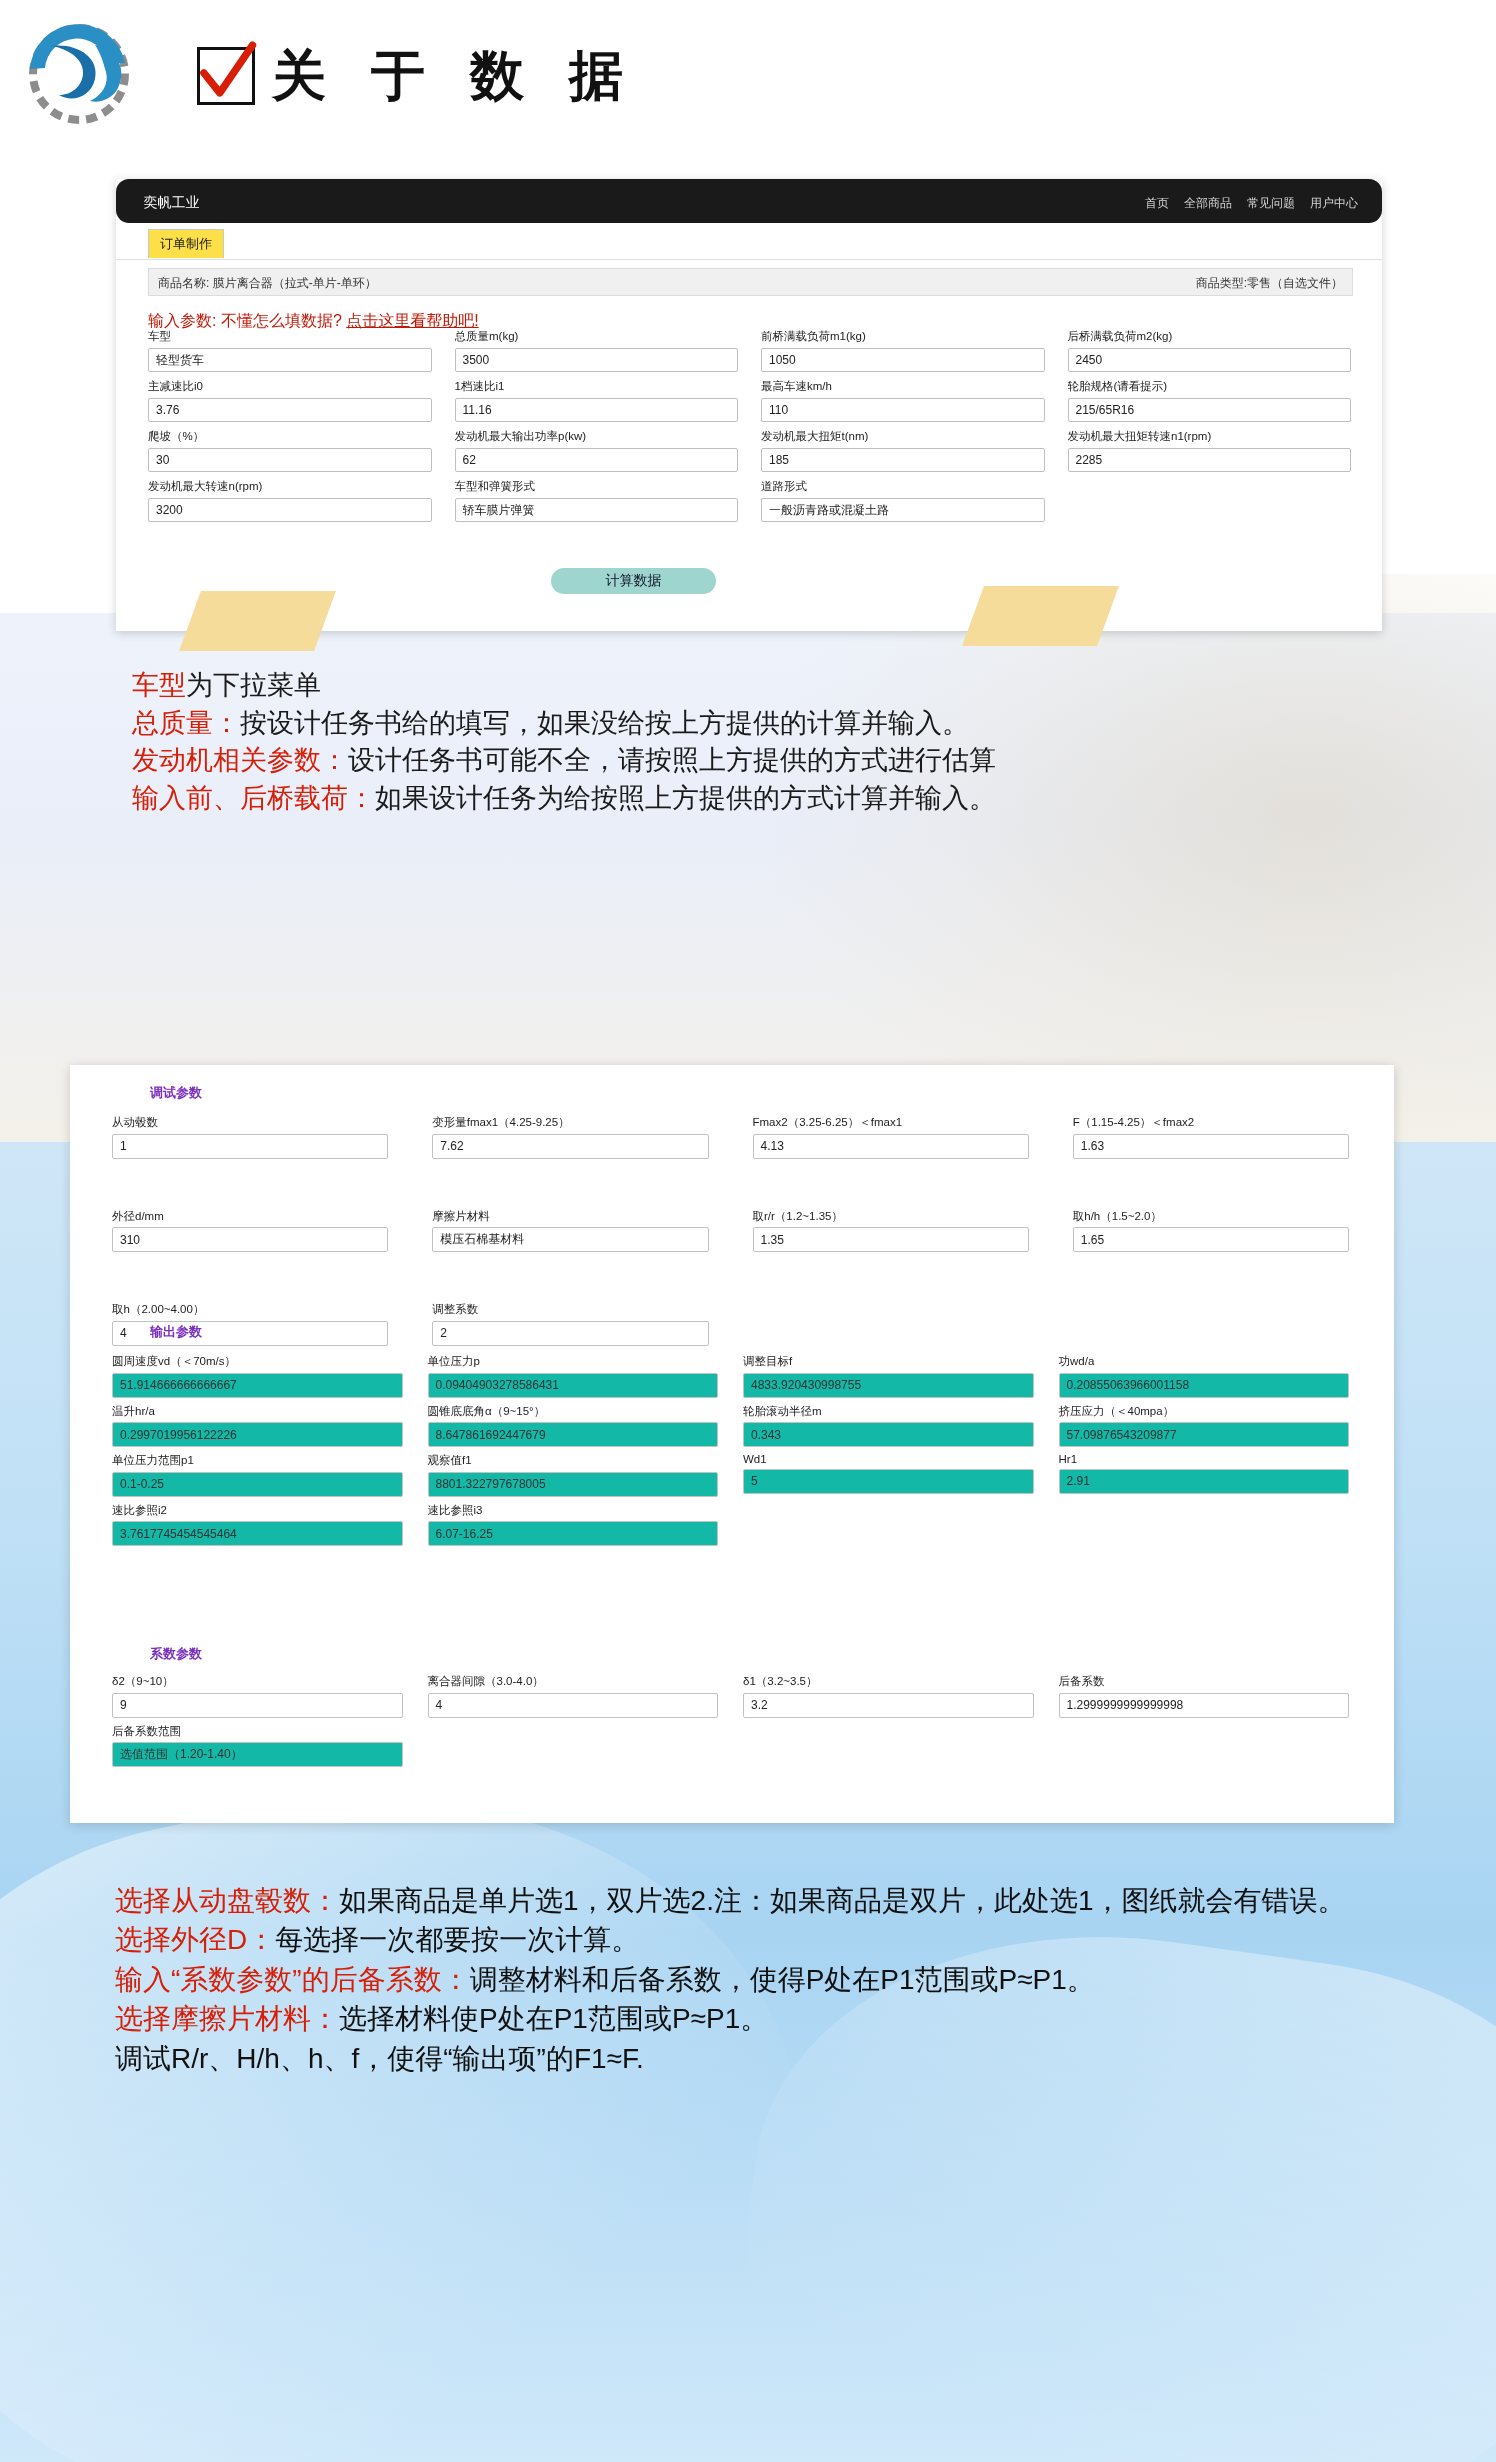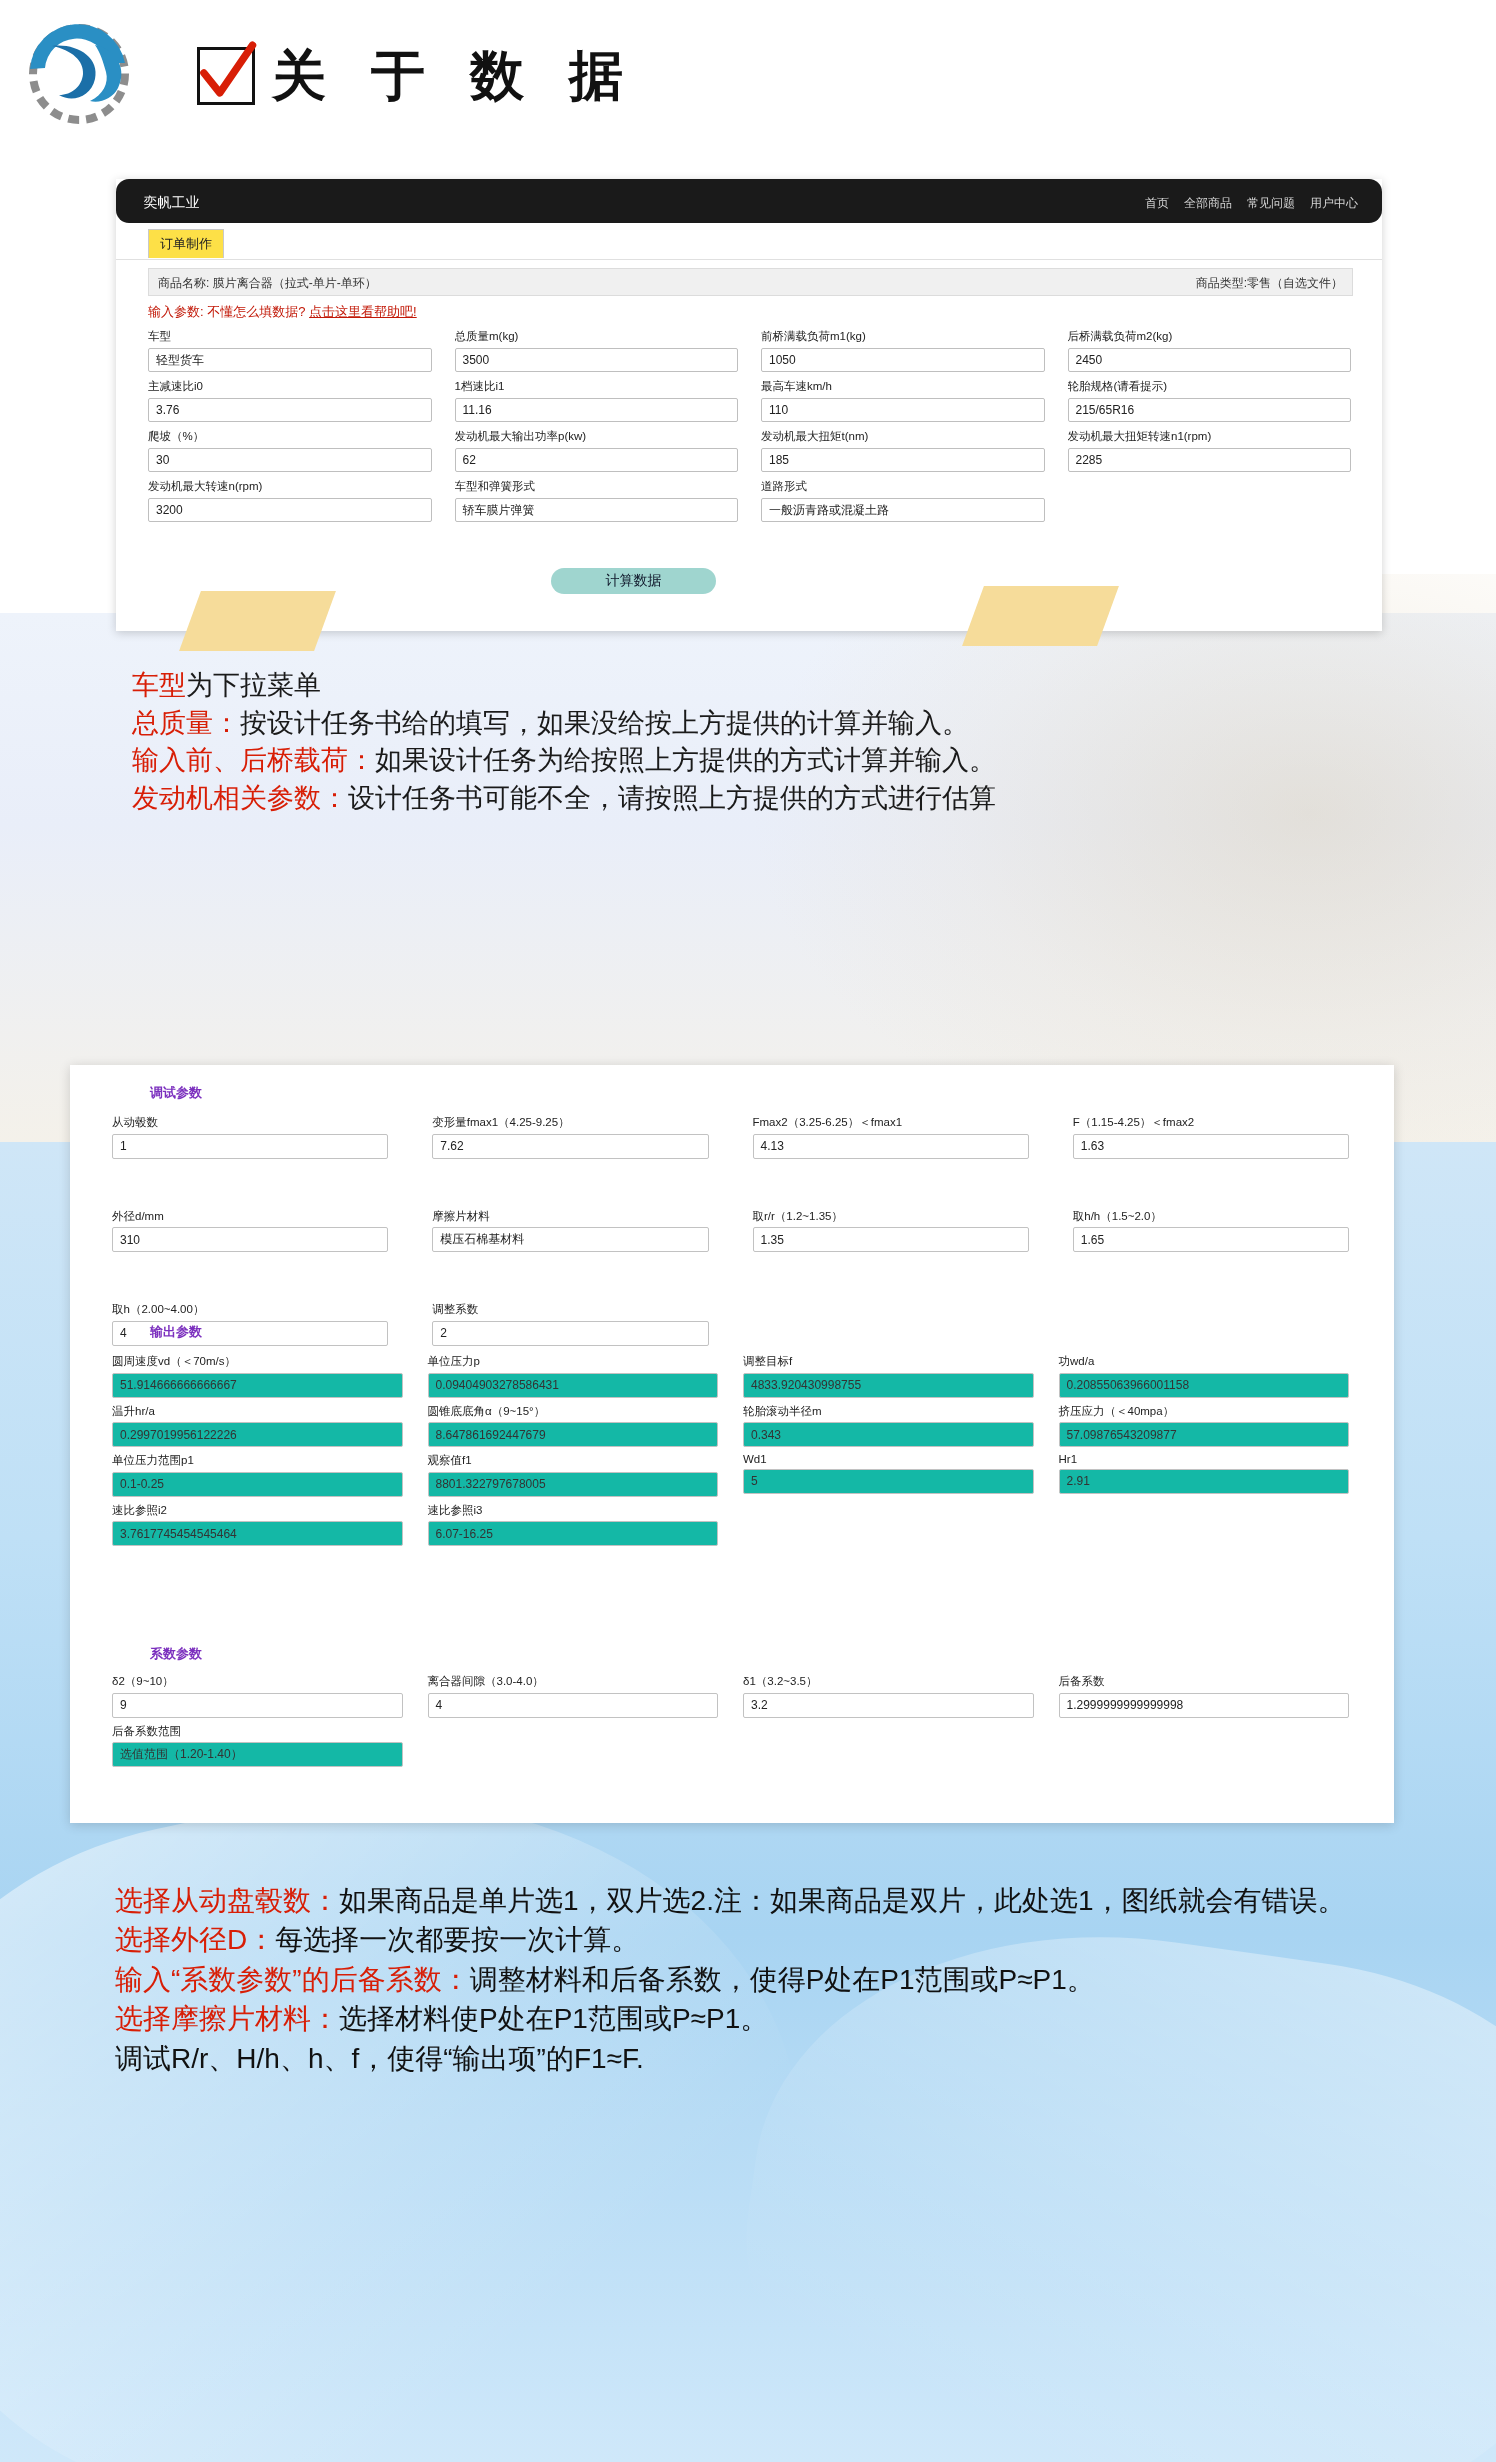--- a/index.html
+++ b/index.html
@@ -121,22 +121,22 @@
     position: absolute; left: 32px; top: 89px; width: 1203px; height: 26px;
     background: #f0f0f0;
     border: 0.5px solid #dcdcdc;
     font-size: 12px;
     color: #333;
   }
   .infobar .left { position: absolute; left: 9px; top: 6px; }
   .infobar .right { position: absolute; right: 9px; top: 6px; }
 
   .tipline {
-    position: absolute; left: 32px; top: 124px;
-    font-size: 13px;
+    position: absolute; left: 32px; top: 132px;
+    font-size: 16px;
     color: #c21807;
   }
   .tipline a { color: #c21807; text-decoration: underline; }
 
   .form-grid {
     position: absolute; left: 32px; top: 150px;
     width: 1203px;
     display: grid;
     grid-template-columns: repeat(4, 1fr);
     column-gap: 23px;
@@ -379,24 +379,24 @@
 <div class="note note2"></div>
 
 <div class="ann1">
   <p>
     <span class="rd">车型</span><span>为下拉菜单</span>
   </p>
   <p>
     <span class="rd">总质量：</span><span>按设计任务书给的填写，如果没给按上方提供的计算并输入。</span>
   </p>
   <p>
+    <span class="rd">发动机相关参数：</span><span>设计任务书可能不全，请按照上方提供的方式进行估算</span>
+  </p>
+  <p>
     <span class="rd">输入前、后桥载荷：</span><span>如果设计任务为给按照上方提供的方式计算并输入。</span>
-  </p>
-  <p>
-    <span class="rd">发动机相关参数：</span><span>设计任务书可能不全，请按照上方提供的方式进行估算</span>
   </p>
 </div>
 
 <div class="shot2">
 
   <div class="sect-title" style="left:80px; top:19px;">调试参数</div>
   <div class="s2grid" style="top:50px;gap:44px;">
     <div class="s2fld">
       <div class="lbl">从动毂数</div>
       <div class="inp">1</div>

